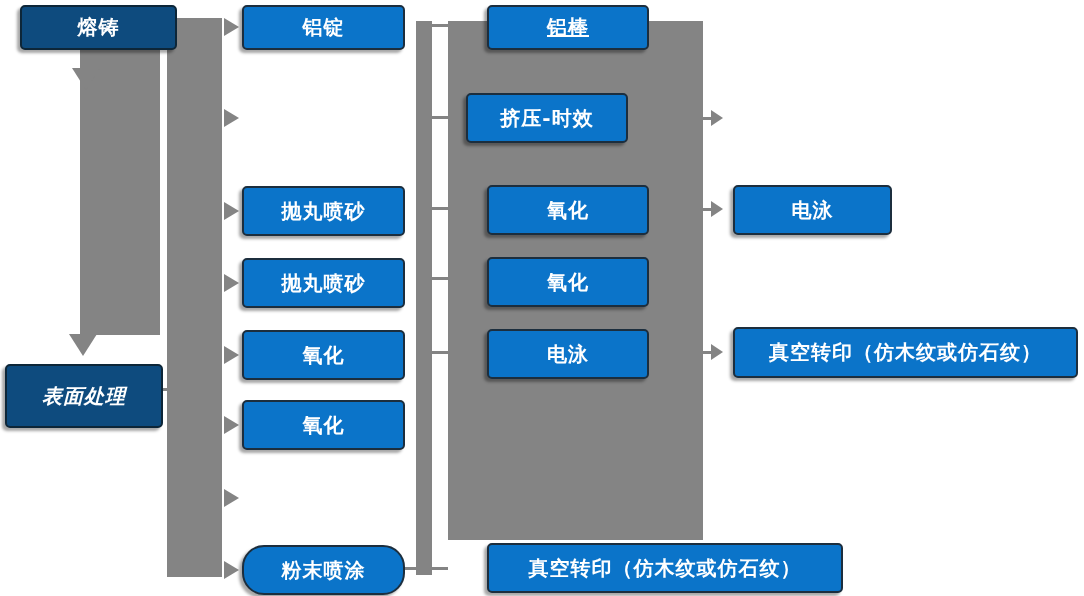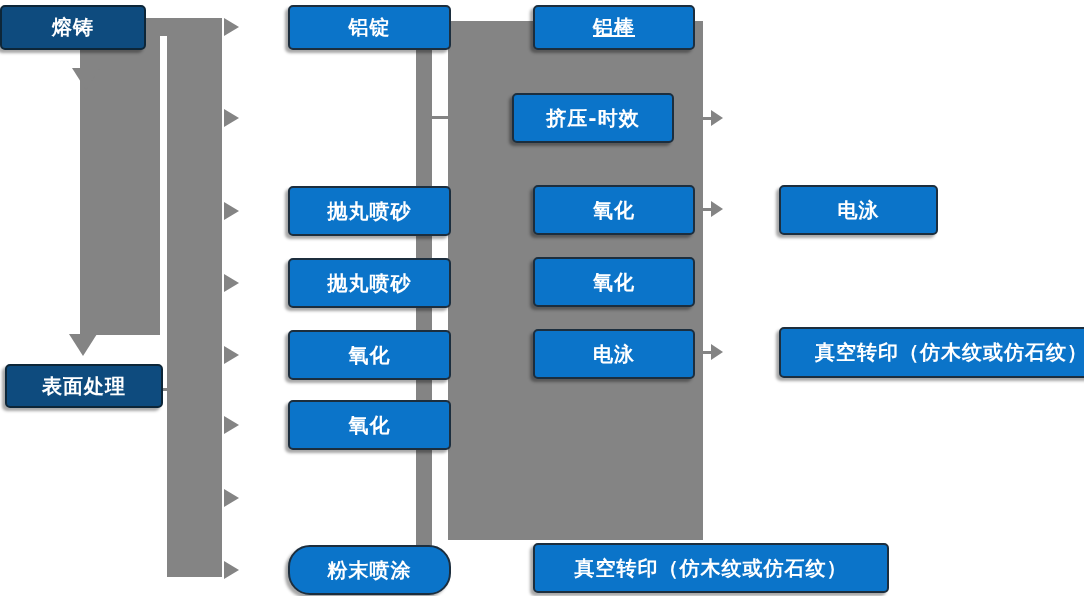--- a/index.html
+++ b/index.html
@@ -29,21 +29,21 @@
     font-size:20px;
     letter-spacing:1px;
     border:2px solid var(--node-border);
     border-radius:5px;
     box-sizing:border-box;
     box-shadow:-3px 3px 3px rgba(0,0,0,0.35);
     z-index:3;
     white-space:nowrap;
   }
   .node.stage{ background:var(--stage-fill); border-color:#0d2638; }
-  .node.process{ background:var(--process-fill);margin-left:46px; }
+  .node.process{ background:var(--process-fill); }
   .conn{
     position:absolute;
     background:var(--gray);
     z-index:1;
   }
   .conn.band{ z-index:1; }
   .conn.line{ z-index:2; }
   .arr{
     position:absolute;
     width:0;height:0;
@@ -97,22 +97,22 @@
   <div class="arr right-big" style="left:224px;top:274px;"></div>
   <div class="arr right-big" style="left:224px;top:346px;"></div>
   <div class="arr right-big" style="left:224px;top:416px;"></div>
   <div class="arr right-big" style="left:224px;top:489px;"></div>
   <div class="arr right-big" style="left:224px;top:561px;"></div>
 
   <div class="arr right-small" style="left:711px;top:110px;"></div>
   <div class="arr right-small" style="left:711px;top:201px;"></div>
   <div class="arr right-small" style="left:711px;top:344px;"></div>
 
-  <div class="node stage" style="left:0;top:5px;width:146px;height:45px;">熔铸</div>
-  <div class="node stage" style="left:5px;top:364px;width:158px;height:44px;">表面处理</div>
+  <div class="node stage" style="left:20px;top:5px;width:157px;height:45px;">熔铸</div>
+  <div class="node stage" style="left:5px;top:364px;width:158px;height:64px;font-style:italic;">表面处理</div>
 
   <div class="node process" style="left:242px;top:5px;width:163px;height:45px;">铝锭</div>
   <div class="node process" style="left:242px;top:186px;width:163px;height:50px;">抛丸喷砂</div>
   <div class="node process" style="left:242px;top:258px;width:163px;height:50px;">抛丸喷砂</div>
   <div class="node process" style="left:242px;top:330px;width:163px;height:50px;">氧化</div>
   <div class="node process" style="left:242px;top:400px;width:163px;height:50px;">氧化</div>
   <div class="node process" style="left:242px;top:545px;width:163px;height:50px;border-radius:22px;">粉末喷涂</div>
 
   <div class="node process" style="left:487px;top:5px;width:162px;height:45px;text-decoration:underline;">铝棒</div>
   <div class="node process" style="left:466px;top:93px;width:162px;height:50px;">挤压-时效</div>

